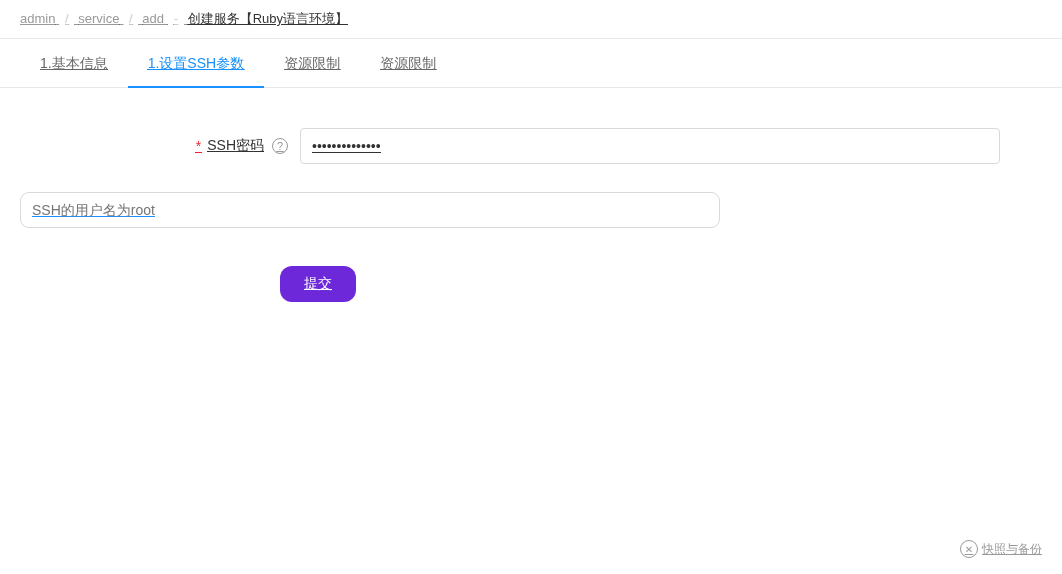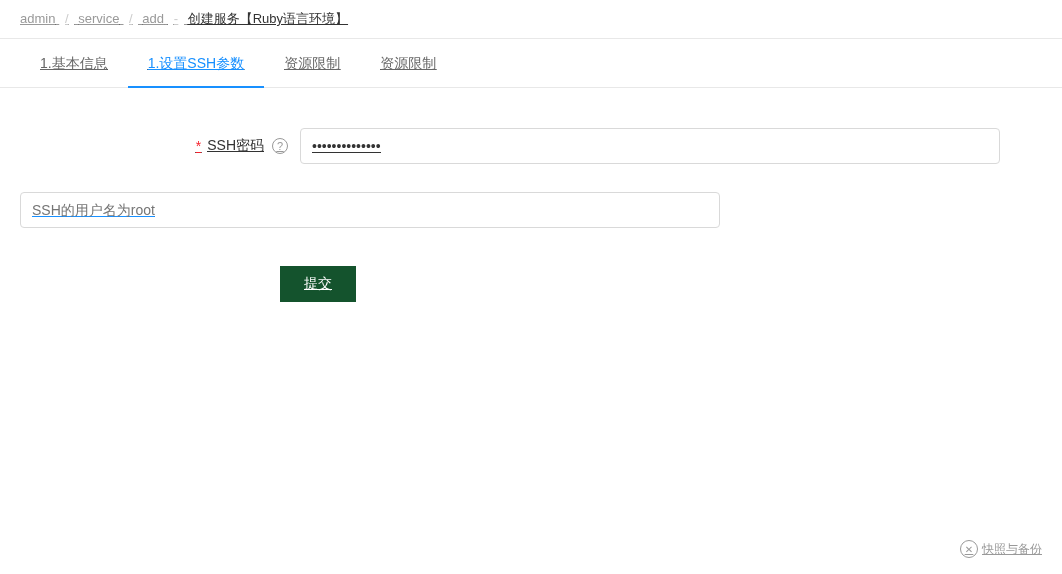--- a/index.html
+++ b/index.html
@@ -109,34 +109,34 @@
       padding: 0 11px;
       font-size: 14px;
       color: #333;
       outline: none;
     }
     .hint-input {
       flex: 1;
       max-width: 700px;
       height: 36px;
       border: 1px solid #d9d9d9;
-      border-radius: 4px;
+      border-radius: 9px;
       padding: 0 11px;
       font-size: 14px;
       color: #1890ff;
       outline: none;
     }
     .submit-row {
       padding: 10px 20px 10px 280px;
     }
     .submit-btn {
-      background: #14532d;
+      background: #6d28d9;
       color: #fff;
       border: none;
-      border-radius: 0;
+      border-radius: 12px;
       padding: 8px 24px;
       font-size: 14px;
       cursor: pointer;
       height: 36px;
     }
     .watermark {
       position: fixed;
       bottom: 16px;
       right: 20px;
       font-size: 12px;

